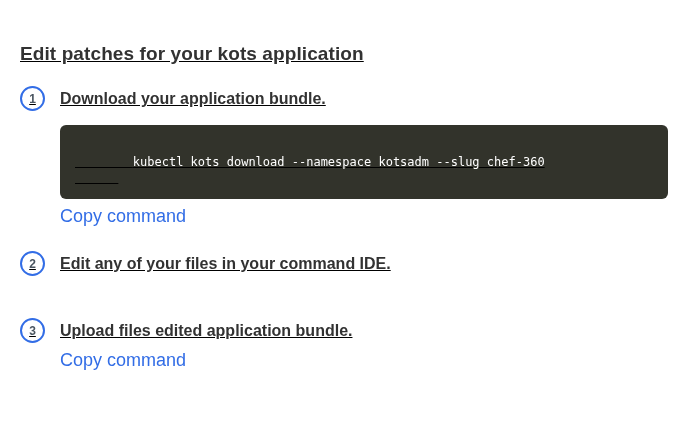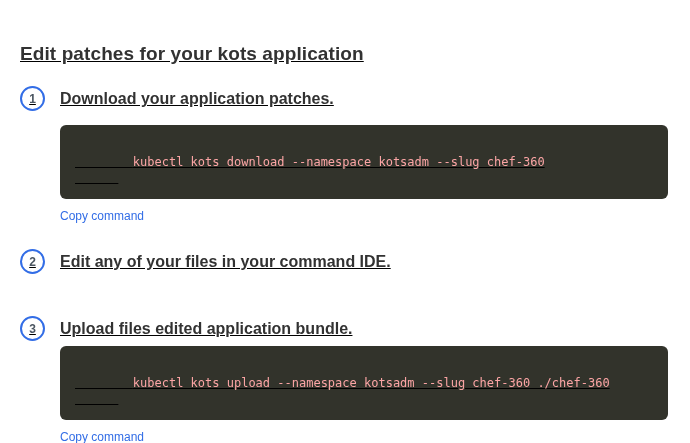--- a/index.html
+++ b/index.html
@@ -60,48 +60,48 @@
   .step-edit     { margin-bottom: 42px; }
   .code-block {
     box-sizing: border-box;
     background: #32332b;
     border-radius: 6px;
     margin-top: 14px;
     padding: 13px 15px;
     font-family: "DejaVu Sans Mono", monospace;
     font-size: 12px;
     line-height: 16px;
-    color: #fca5a5;
+    color: #ffffff;
     white-space: pre;
     overflow: hidden;
   }
   .step-upload .code-block { margin-top: 5px; }
   .copy-link {
     display: inline-block;
     margin-top: 10px;
-    font-size: 12px;
+    font-size: 18px;
     line-height: 15px;
     color: #326de6;
     text-decoration: none;
     cursor: pointer;
   }
 </style>
 </head>
 <body>
 
 <div class="page">
 
   <h1 class="page-title">Edit patches for your kots application</h1>
 
   <div class="step step-download">
     <div class="step-badge">
       <span>1</span>
     </div>
     <div class="step-body">
-      <h2 class="step-heading">Download your application patches.</h2>
+      <h2 class="step-heading">Download your application bundle.</h2>
       <div class="code-block">
         <code>kubectl kots download --namespace kotsadm --slug chef-360</code>
       </div>
       <a class="copy-link">Copy command</a>
     </div>
   </div>
 
   <div class="step step-edit">
     <div class="step-badge">
       <span>2</span>
@@ -110,20 +110,17 @@
       <h2 class="step-heading">Edit any of your files in your command IDE.</h2>
     </div>
   </div>
 
   <div class="step step-upload">
     <div class="step-badge">
       <span>3</span>
     </div>
     <div class="step-body">
       <h2 class="step-heading">Upload files edited application bundle.</h2>
-      <div class="code-block">
-        <code>kubectl kots upload --namespace kotsadm --slug chef-360 ./chef-360</code>
-      </div>
       <a class="copy-link">Copy command</a>
     </div>
   </div>
 
 </div>
 
 </body></html>

